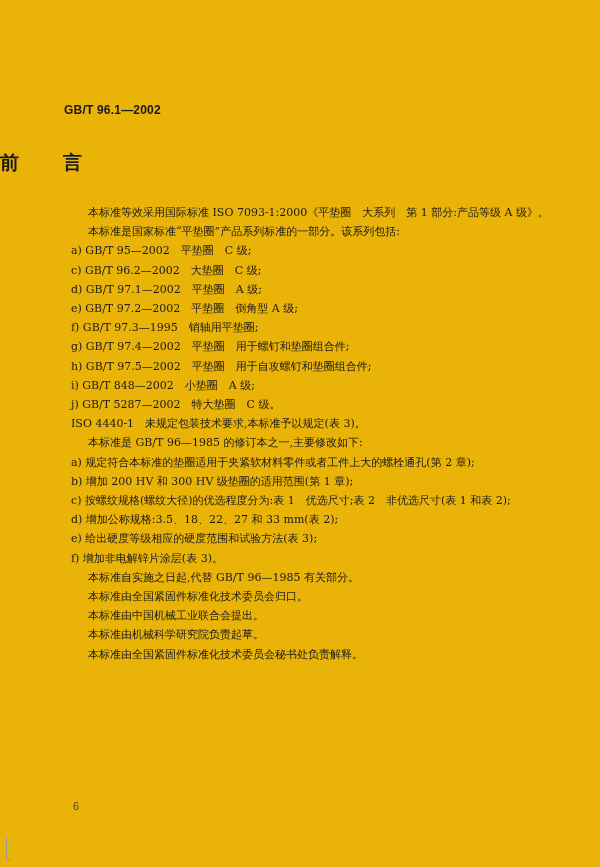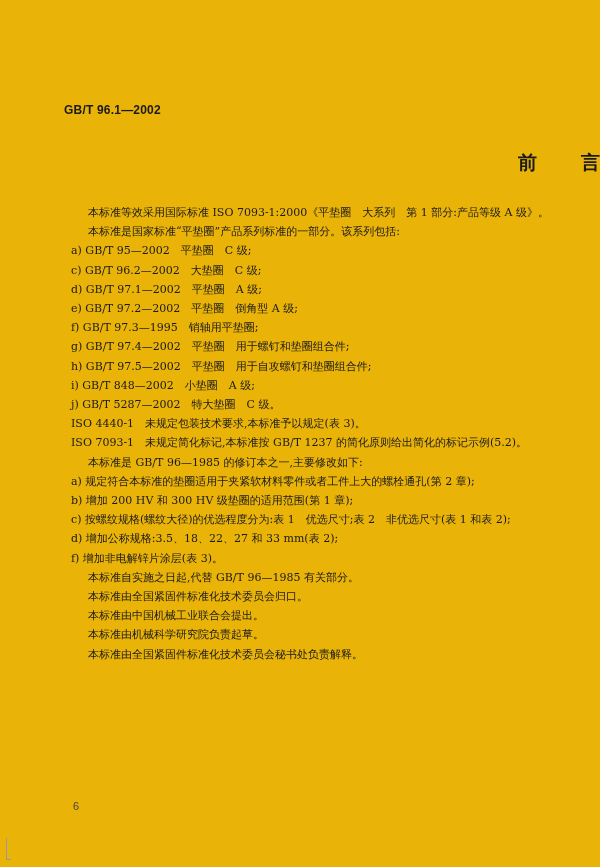--- a/index.html
+++ b/index.html
@@ -28,21 +28,21 @@
     font-family: "Liberation Sans", "DejaVu Sans", sans-serif;
     font-weight: bold;
     font-size: 12px;
     letter-spacing: 0.2px;
   }
   .title {
     position: absolute;
     left: 0;
     width: 600px;
     top: 150px;
-    text-align: right;
+    text-align: left;
     font-size: 19px;
     font-weight: bold;
     font-family: "DejaVu Sans", sans-serif;
     letter-spacing: 0;
   }
   .title .ch1 { display: inline-block; margin-right: 44px; }
   .body-text {
     position: absolute;
     left: 71px;
     top: 203px;
@@ -94,26 +94,26 @@
     <div class="line">a) GB/T 95—2002　平垫圈　C 级;</div>
     <div class="line">c) GB/T 96.2—2002　大垫圈　C 级;</div>
     <div class="line">d) GB/T 97.1—2002　平垫圈　A 级;</div>
     <div class="line">e) GB/T 97.2—2002　平垫圈　倒角型 A 级;</div>
     <div class="line">f) GB/T 97.3—1995　销轴用平垫圈;</div>
     <div class="line">g) GB/T 97.4—2002　平垫圈　用于螺钉和垫圈组合件;</div>
     <div class="line">h) GB/T 97.5—2002　平垫圈　用于自攻螺钉和垫圈组合件;</div>
     <div class="line">i) GB/T 848—2002　小垫圈　A 级;</div>
     <div class="line">j) GB/T 5287—2002　特大垫圈　C 级。</div>
     <div class="line">ISO 4440-1　未规定包装技术要求,本标准予以规定(表 3)。</div>
-    <div class="line">ISO 7093-1　未规定简化标记,本标准按 GB/T 1237 的简化原则给出简化的标记示例(5.2)。</div>
     <div class="line indent">本标准是 GB/T 96—1985 的修订本之一,主要修改如下:</div>
     <div class="line">a) 规定符合本标准的垫圈适用于夹紧软材料零件或者工件上大的螺栓通孔(第 2 章);</div>
     <div class="line">b) 增加 200 HV 和 300 HV 级垫圈的适用范围(第 1 章);</div>
     <div class="line">c) 按螺纹规格(螺纹大径)的优选程度分为:表 1　优选尺寸;表 2　非优选尺寸(表 1 和表 2);</div>
     <div class="line">d) 增加公称规格:3.5、18、22、27 和 33 mm(表 2);</div>
+    <div class="line">e) 给出硬度等级相应的硬度范围和试验方法(表 3);</div>
     <div class="line">f) 增加非电解锌片涂层(表 3)。</div>
     <div class="line indent">本标准自实施之日起,代替 GB/T 96—1985 有关部分。</div>
     <div class="line indent">本标准由全国紧固件标准化技术委员会归口。</div>
     <div class="line indent">本标准由中国机械工业联合会提出。</div>
     <div class="line indent">本标准由机械科学研究院负责起草。</div>
     <div class="line indent">本标准由全国紧固件标准化技术委员会秘书处负责解释。</div>
   </div>
 
   <div class="page-num">6</div>
   <div class="edge-mark"></div>

